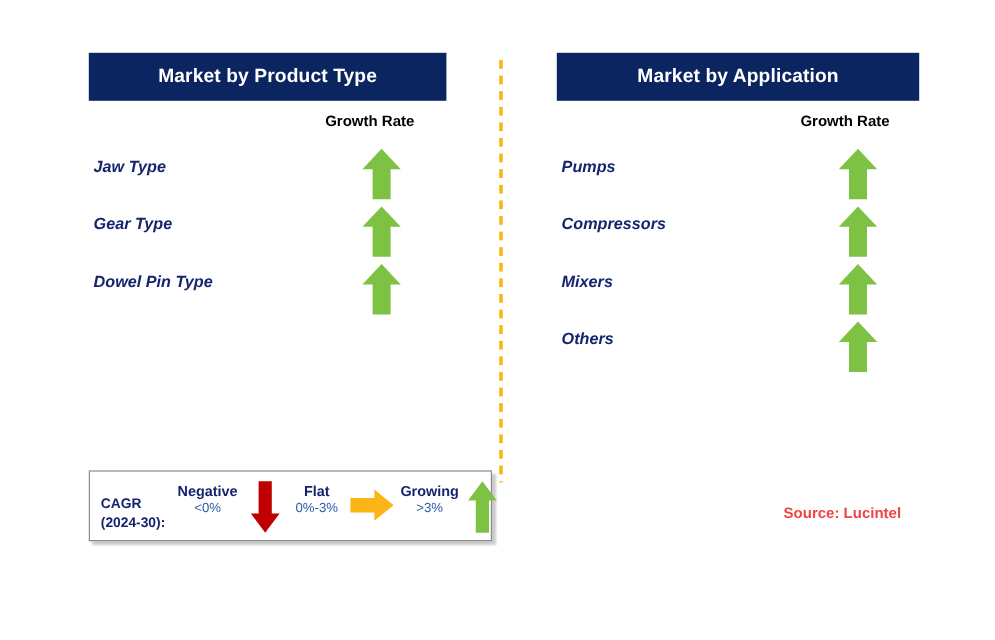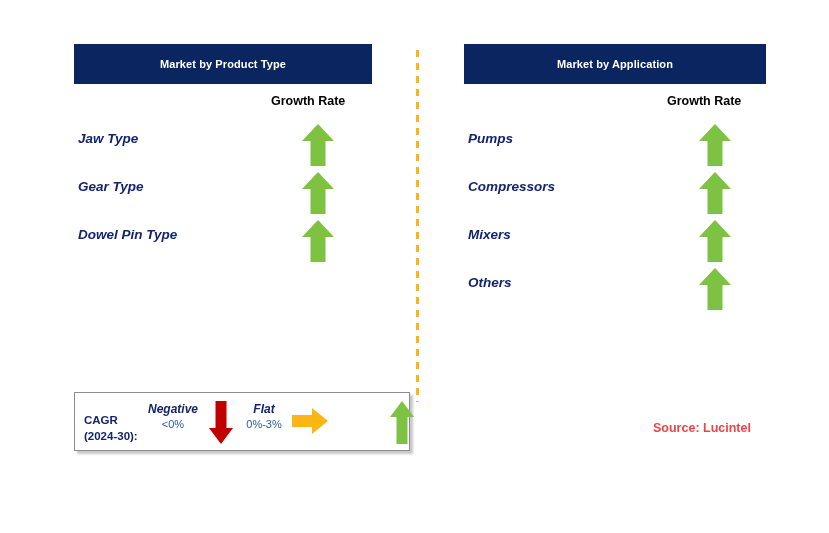--- a/index.html
+++ b/index.html
@@ -27,21 +27,21 @@
     position: absolute;
     top: 44px;
   }
   .panel.left  { left: 74px;  width: 298px; }
   .panel.right { left: 464px; width: 302px; }
 
   .panel-header {
     height: 40px;
     background: #0B2561;
     color: #ffffff;
-    font-size: 11px;
+    font-size: 16px;
     font-weight: bold;
     display: flex;
     align-items: center;
     justify-content: center;
     letter-spacing: 0.1px;
   }
 
   .growth-label {
     position: absolute;
     top: 50px;
@@ -127,21 +127,20 @@
     white-space: nowrap;
   }
   .legend-item {
     position: absolute;
     text-align: center;
     white-space: nowrap;
   }
   .legend-word {
     font-size: 12px;
     font-weight: bold;
-    font-style: italic;
     color: #14246E;
     display: block;
     line-height: 15px;
   }
   .legend-val {
     font-size: 11px;
     color: #2B5CA8;
     display: block;
     line-height: 15px;
   }
@@ -277,20 +276,24 @@
         <span class="legend-word">Flat</span>
         <span class="legend-val">0%-3%</span>
       </div>
 
       <div class="legend-arrow la-right">
         <svg class="arrow-svg" viewBox="0 0 38 28" xmlns="http://www.w3.org/2000/svg" aria-hidden="true">
           <path d="M37 14 L21 27 L21 20 L1 20 L1 8 L21 8 L21 1 Z" fill="#FBB515"></path>
         </svg>
       </div>
 
+      <div class="legend-item li-grow">
+        <span class="legend-word">Growing</span>
+        <span class="legend-val">&gt;3%</span>
+      </div>
 
       <div class="legend-arrow la-up">
         <svg class="arrow-svg" viewBox="0 0 26 45" xmlns="http://www.w3.org/2000/svg" aria-hidden="true">
           <path d="M13 1 L25 17 L18.5 17 L18.5 44 L7.5 44 L7.5 17 L1 17 Z" fill="#7DC242"></path>
         </svg>
       </div>
     </div>
   </div>
 
   <div id="source">Source: Lucintel</div>

